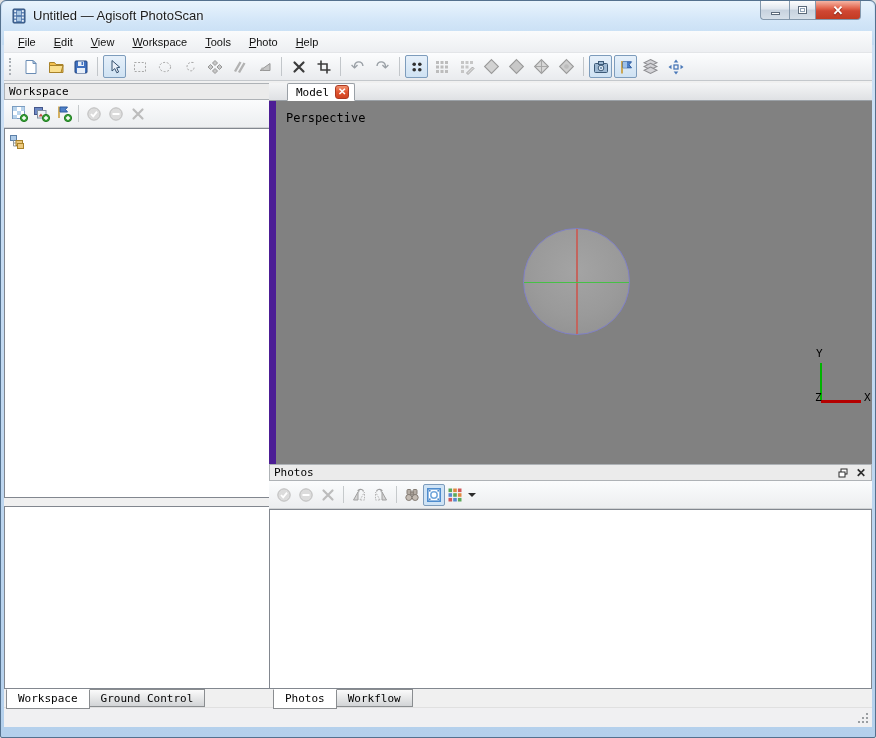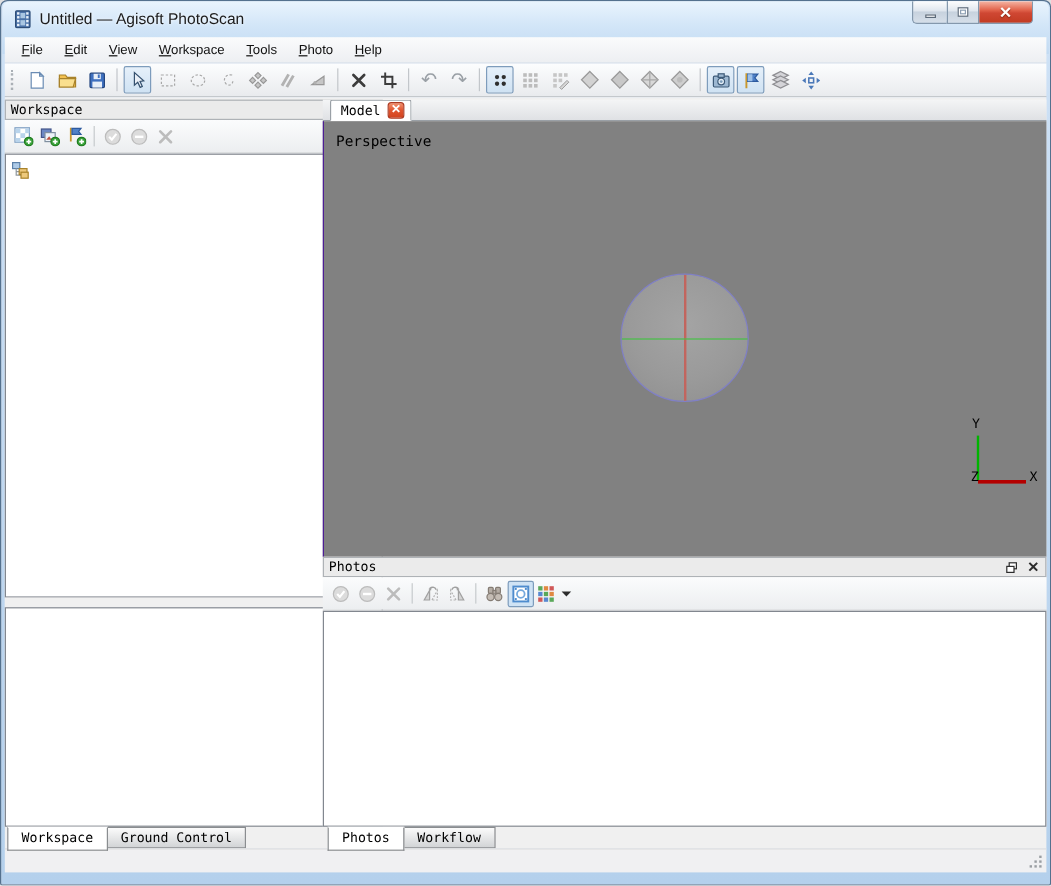--- a/index.html
+++ b/index.html
@@ -76,31 +76,31 @@
   .dock-tabs.left { left:2px; } .dock-tabs.right { left:4px; }
   .dock-tab { font-family:"DejaVu Sans Mono",monospace; font-size:11px; padding:2px 11px 0 11px; height:19px;
               border:1px solid #8a8d90; cursor:default; white-space:nowrap; }
   .dock-tab.active { background:#fff; border-top-color:#fff; height:20px; position:relative; z-index:2; }
   .dock-tab.inactive { background:linear-gradient(#fbfbfb,#d2d4d6); height:18px; margin-left:-1px; }
 
   
   .right-col { position:absolute; left:265px; right:0; top:0; bottom:0; }
   .doc-tabbar { position:absolute; left:0; right:0; top:2px; height:18px;
                 background:linear-gradient(#f4f5f6,#dfe1e4); border-bottom:1px solid #9aa0a6; }
-  .doc-tab { position:absolute; left:6px; top:0; height:18px; background:#fff;
+  .doc-tab { position:absolute; left:18px; top:0; height:18px; background:#fff;
              border:1px solid #9aa0a6; border-bottom-color:#fff; border-radius:2px 2px 0 0;
              display:flex; align-items:center; gap:6px; padding:0 5px 0 8px; }
   .doc-tab-label { font-family:"DejaVu Sans Mono",monospace; font-size:11px; color:#000; }
   .tab-close { width:14px; height:14px; border:1px solid #ad3a22; border-radius:3px;
                background:linear-gradient(#f2926f,#e0542f 50%,#d2431f);
                color:#fff; font-size:10px; font-weight:bold; line-height:12px; text-align:center; }
 
   
   .viewport { position:absolute; left:0; right:0; top:20px; height:363px; background:#818181;
-              border-left:1px solid #4c1d95; overflow:hidden; }
+              border-left:7px solid #4c1d95; overflow:hidden; }
   .proj-label { position:absolute; left:10px; top:10px; font-family:"DejaVu Sans Mono",monospace;
                 font-size:12px; color:#000; }
   .sphere { position:absolute; left:247px; top:127px; width:107px; height:107px; border-radius:50%;
             border:1px solid #8080c6; overflow:hidden;
             background:radial-gradient(circle at 50% 40%, #a4a4a4 0%, #9a9a9a 55%, #8e8e8e 100%); }
   .sphere-vline { position:absolute; left:52px; top:0; width:2px; height:107px; background:#c2655e; }
   .sphere-hline { position:absolute; left:0; top:53px; width:107px; height:1px; background:#46c046; }
   .axis-y-line { position:absolute; left:544px; top:262px; width:2px; height:37px; background:#00b400; }
   .axis-x-line { position:absolute; left:545px; top:299px; width:40px; height:3px; background:#b40000; }
   .axis-label { position:absolute; font-family:"DejaVu Sans Mono",monospace; font-size:11px; color:#000; }

